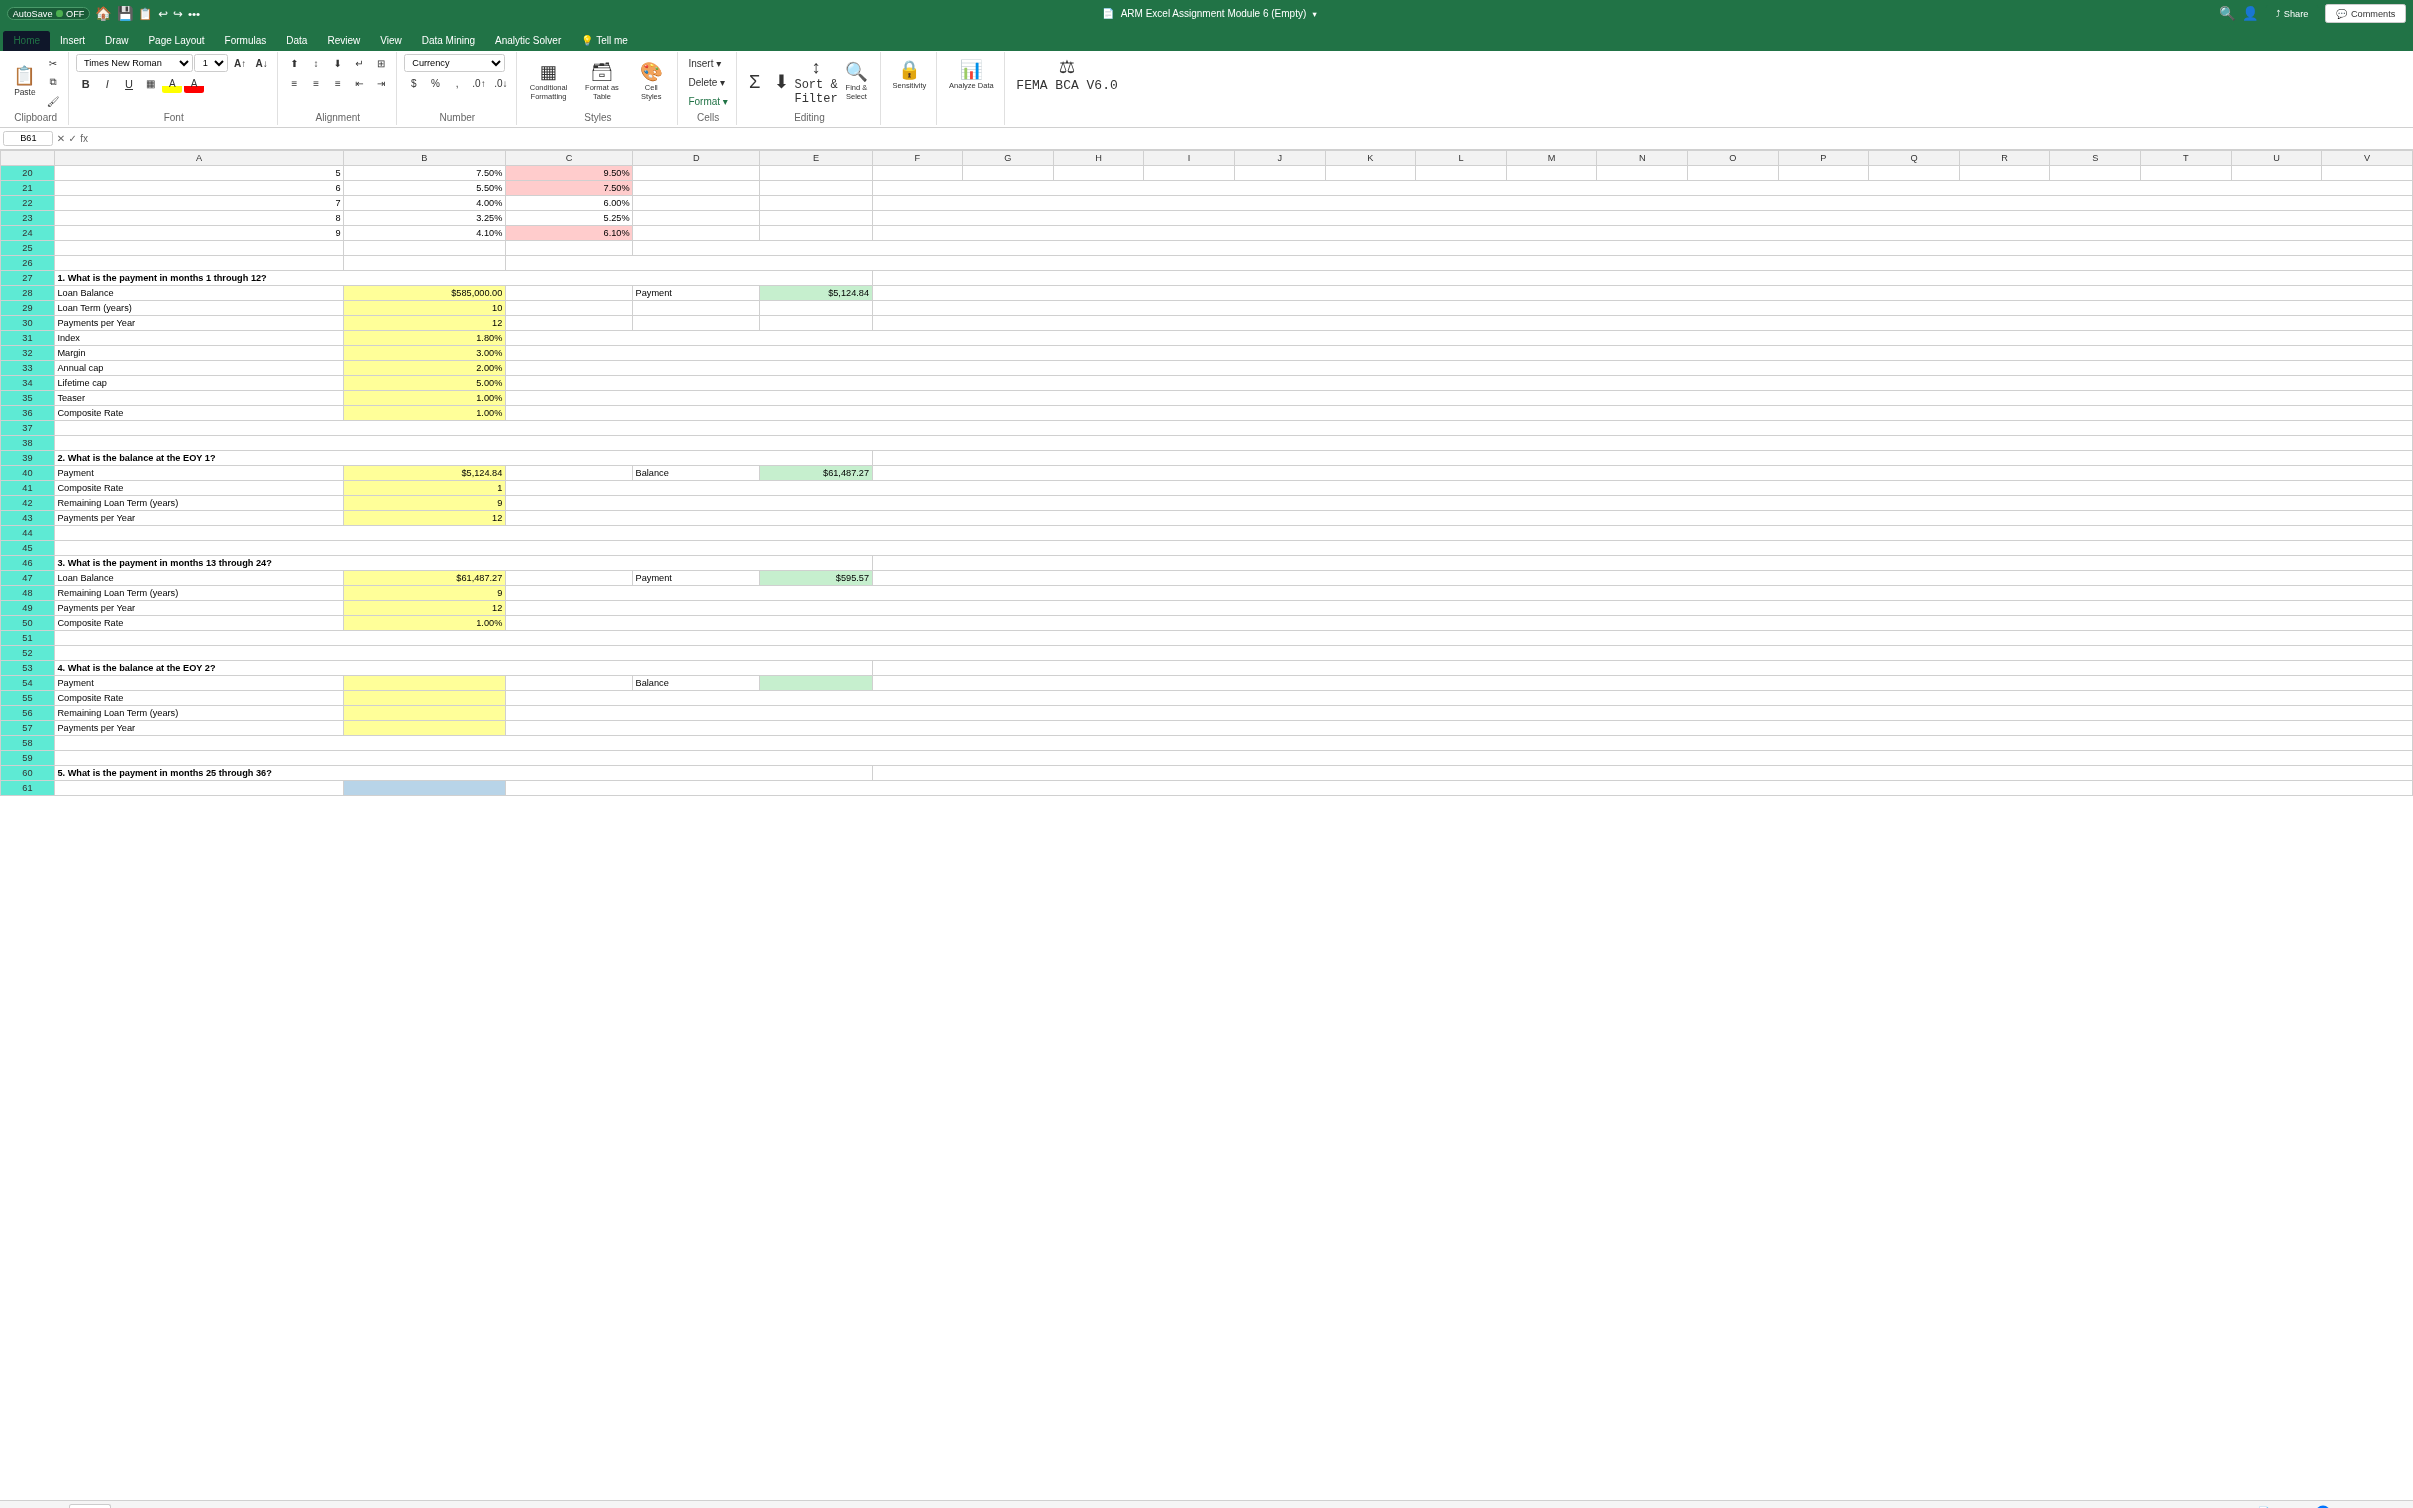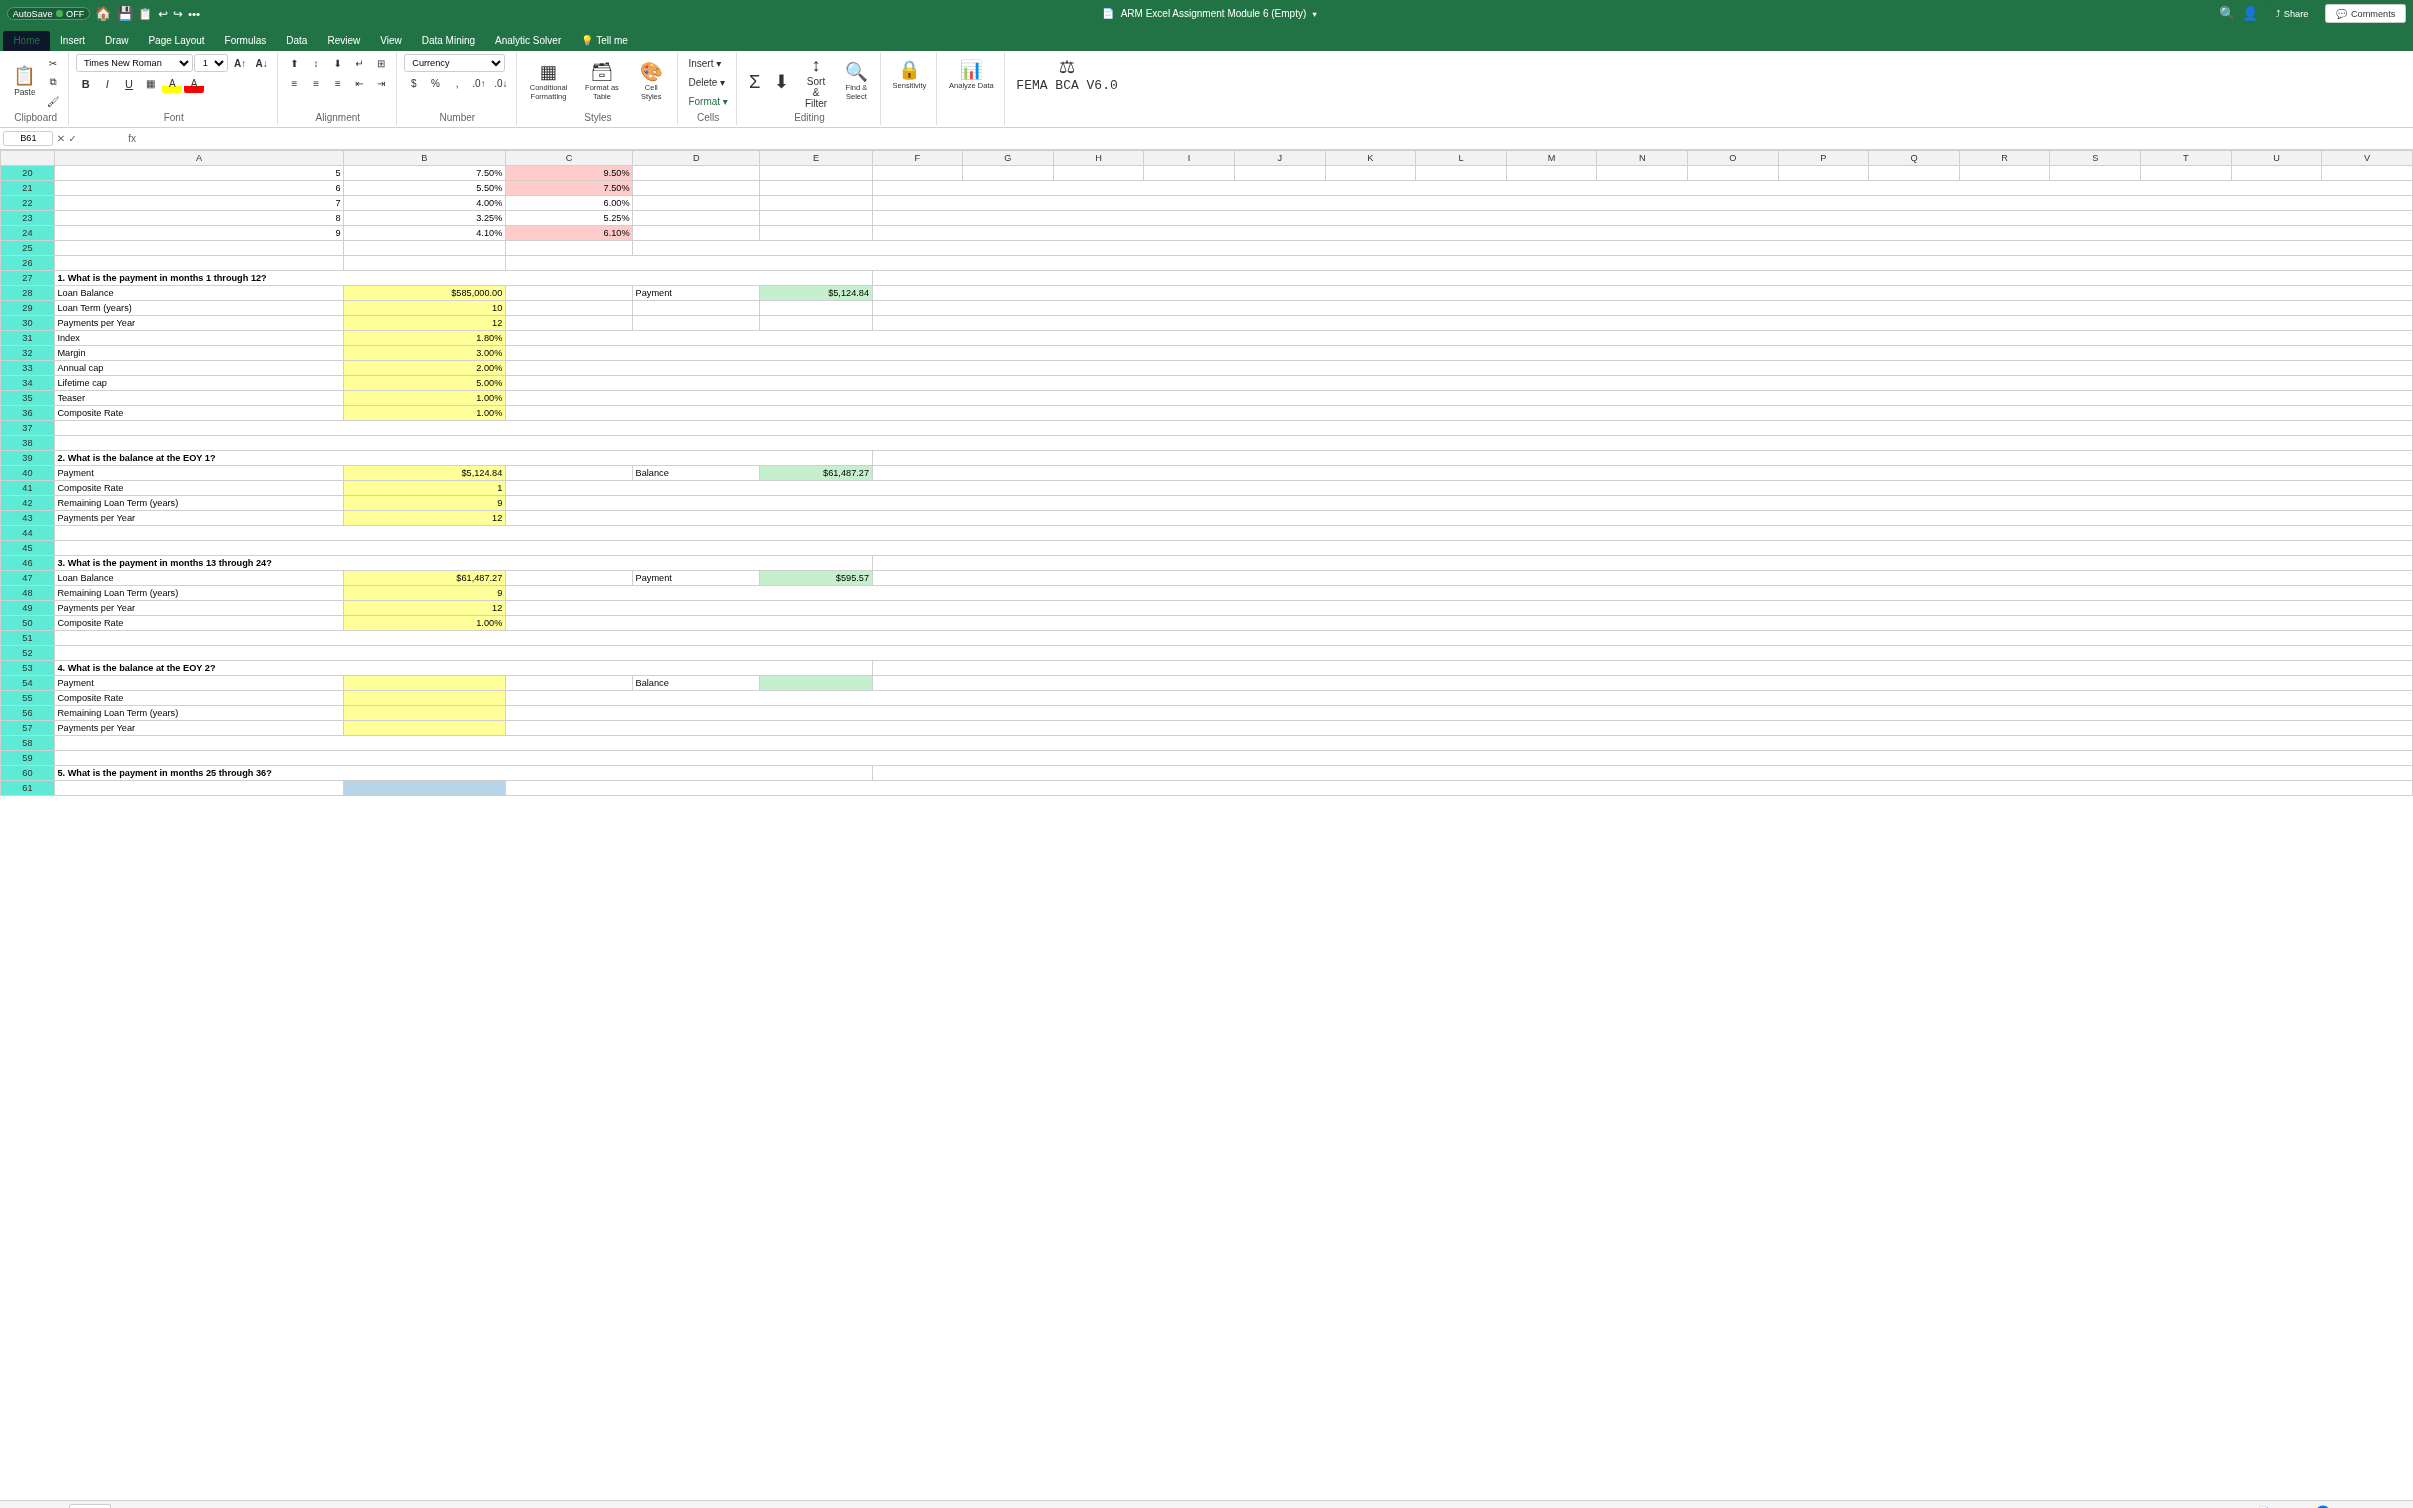--- a/index.html
+++ b/index.html
@@ -434,21 +434,21 @@
   <div class="ribbon-group">
     <div class="ribbon-controls" style="gap:3.4px;">
       <div class="ribbon-big-btn">
         <span class="ribbon-big-icon">Σ</span>
       </div>
       <div class="ribbon-big-btn">
         <span class="ribbon-big-icon">⬇</span>
       </div>
       <div class="ribbon-big-btn" style="width:37px;">
         <span class="ribbon-big-icon">↕</span>
-        <span style="font-size:10px;">Sort &amp; Filter</span>
+        <span style="font-size:12px;font-family:Liberation Mono, monospace;">Sort &amp; Filter</span>
       </div>
       <div class="ribbon-big-btn" style="width:37px;">
         <span class="ribbon-big-icon">🔍</span>
         <span style="font-size:7.5px;">Find &amp; Select</span>
       </div>
     </div>
     <div class="ribbon-group-label">Editing</div>
   </div>
 
   <div class="ribbon-group">
@@ -470,21 +470,21 @@
       <span class="ribbon-big-icon">⚖</span>
       <span style="font-size:13px;font-family:Liberation Mono, monospace;">FEMA BCA V6.0</span>
     </div>
   </div>
 </div>
 
 <div id="formula-bar">
   <input id="cell-ref" type="text" value="B61" style="">
   <span style="font-size:10px;color:#666;cursor:pointer;">✕</span>
   <span style="font-size:10px;color:#666;cursor:pointer;">✓</span>
-  <span style="font-size:10px;color:#666;cursor:pointer;margin-left:48px;">fx</span>
+  <span style="font-size:10px;color:#666;cursor:pointer;">fx</span>
   <input id="formula-input" type="text" value="" style="">
 </div>
 
 <div id="spreadsheet-container">
   <table>
 
     <thead>
       <tr>
         <th class="col-header col-row-num"></th>
         <th class="col-header col-a">A</th>

